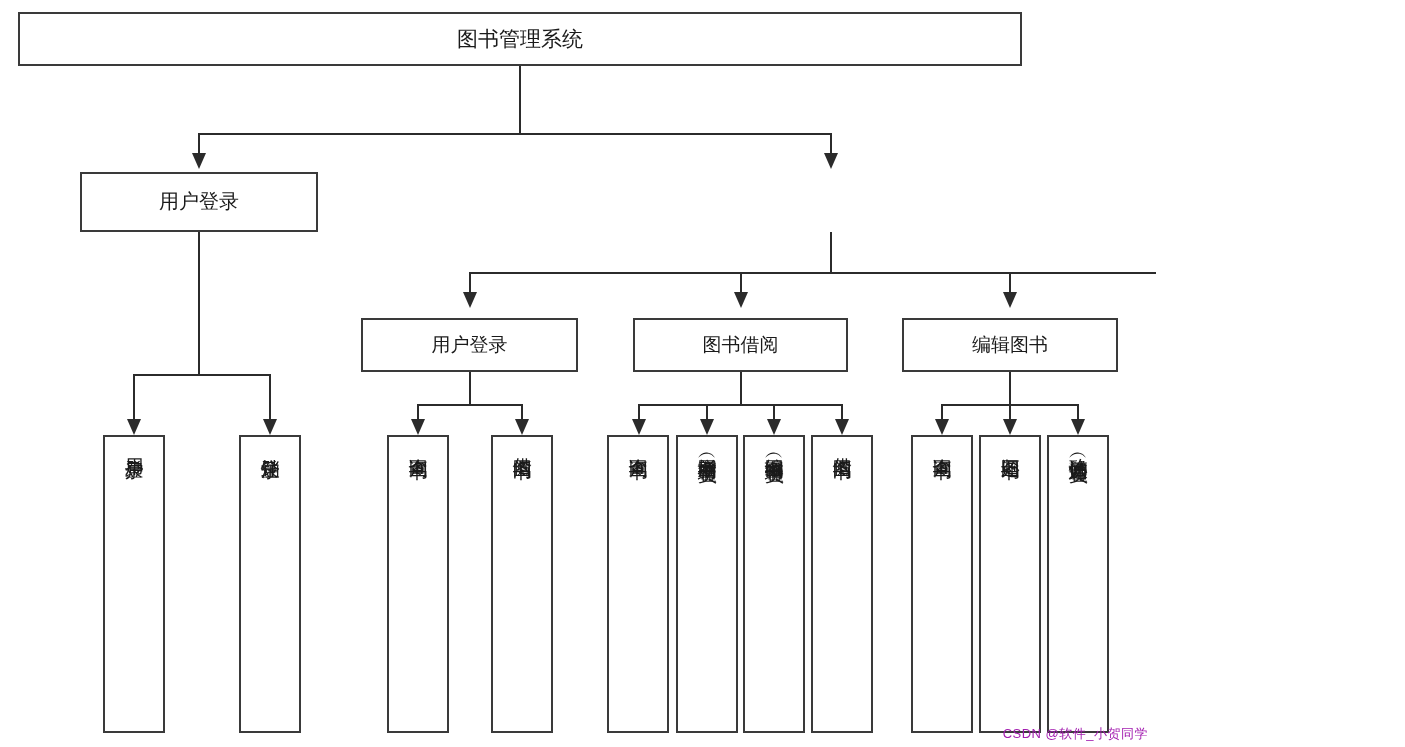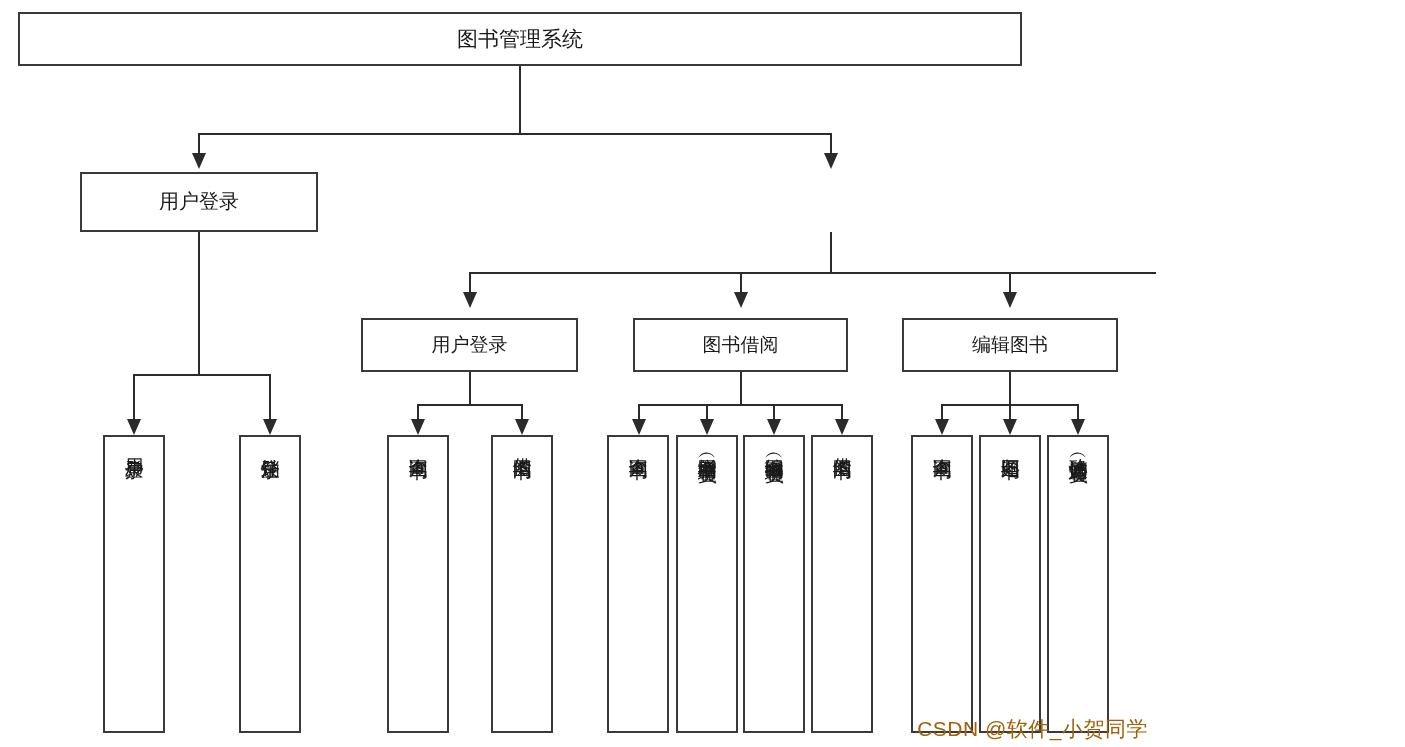--- a/index.html
+++ b/index.html
@@ -60,22 +60,22 @@
     height: 0;
     border-left: 7px solid transparent;
     border-right: 7px solid transparent;
     border-top: 16px solid #2b2b2b;
   }
   
   #watermark {
     position: absolute;
     right: 8px;
     bottom: 4px;
-    font-size: 21px;
-    color: #a16207;
+    font-size: 13px;
+    color: #a21caf;
     letter-spacing: 0.5px;
     white-space: nowrap;
     pointer-events: none;
   }
 </style>
 </head>
 <body>
 
 <div id="canvas">
 

